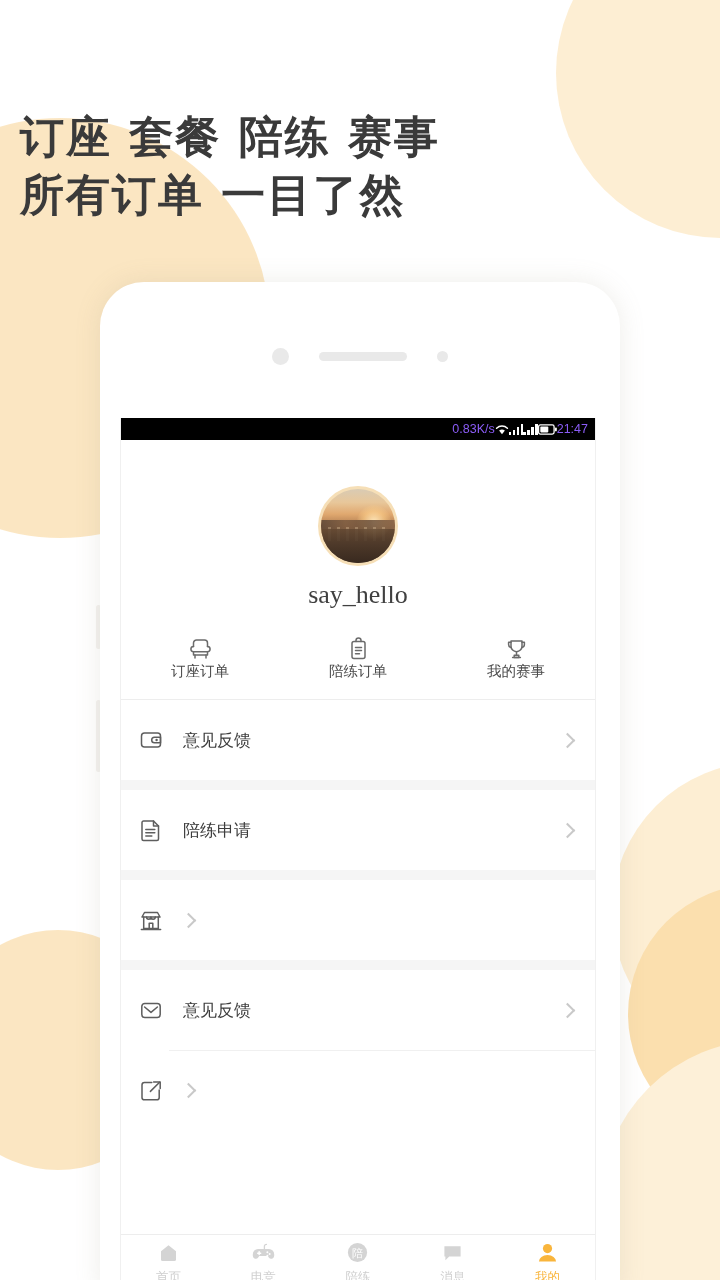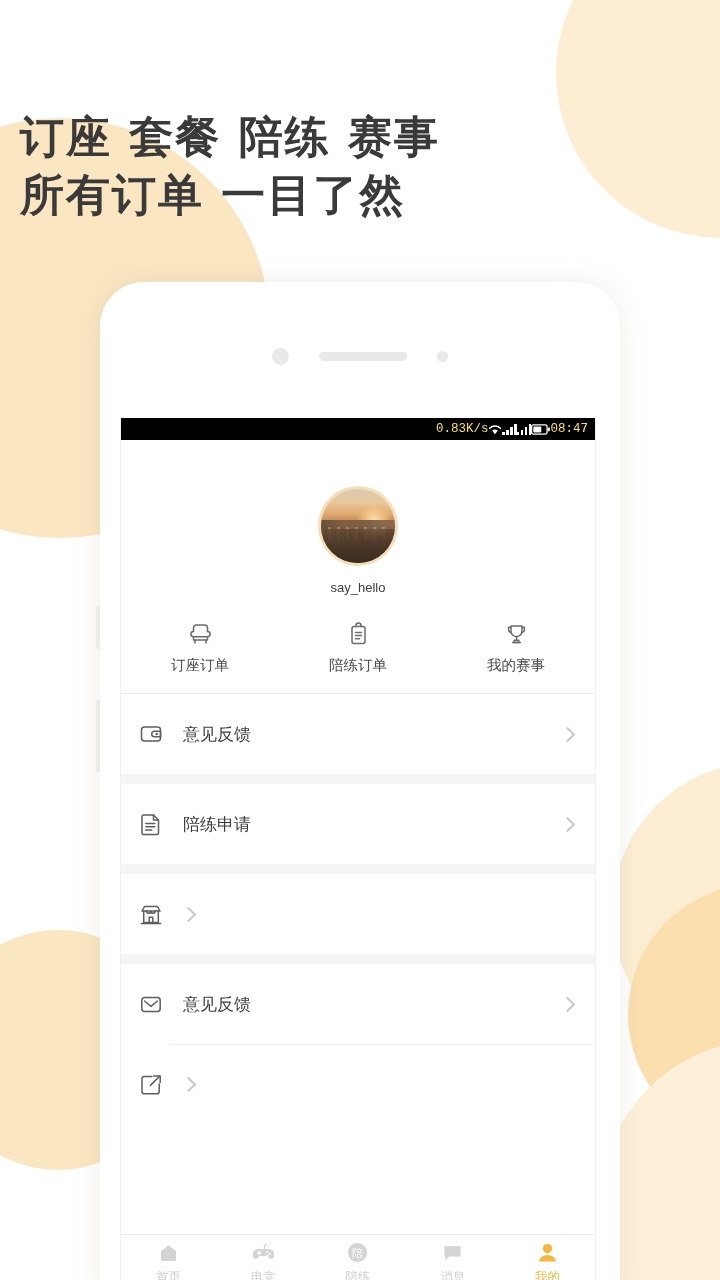--- a/index.html
+++ b/index.html
@@ -78,24 +78,24 @@
     position:absolute; left:20px; top:136px;
     width:476px; height:874px;
     background:#ffffff;
     overflow:hidden;
     border-left:1px solid #f0f0f0;
     border-right:1px solid #f0f0f0;
   }
 
   
   .statusbar {
-    height:22px; background:#000; color:#fde047;
+    height:22px; background:#000; color:#8b5cf6;
     display:flex; align-items:center; justify-content:flex-end;
     padding-right:7px; 
-    font-size:12.5px; font-family:Liberation Mono, monospace;
+    font-size:12.5px; font-family:Liberation Sans, sans-serif;
   }
   .sb-speed { letter-spacing:0; }
   .sb-ic { display:flex; align-items:flex-end; }
   .bars { display:flex; align-items:flex-end; gap:1.5px; height:11px; }
   .bars i { width:2.5px; background:#fff; display:block; }
   .bars i:nth-child(1){ height:3px; }
   .bars i:nth-child(2){ height:5px; }
   .bars i:nth-child(3){ height:8px; }
   .bars i:nth-child(4){ height:11px; }
   .sb-time { font-size:12.5px; }
@@ -131,32 +131,32 @@
     background:linear-gradient(to bottom, rgba(92,68,48,.85), rgba(56,41,31,.96));
   }
   .avatar .windows {
     position:absolute; left:10%; right:10%; top:52%; height:18%;
     background:
       repeating-linear-gradient(to right,
         rgba(255,228,185,.55) 0 3px, rgba(0,0,0,0) 3px 9px);
     opacity:.5;
   }
   .username {
-    margin-top:14px; font-size:13px; color:#404040;
-    font-family:Liberation Sans, sans-serif;
+    margin-top:14px; font-size:26px; color:#404040;
+    font-family:Liberation Serif, serif;
   }
 
   
   .quick {
     display:flex; padding:26px 0 18px; background:#fff;
     border-bottom:1px solid #ededed;
   }
   .quick-item {
     flex:1; display:flex; flex-direction:column;
-    align-items:center; gap:9px; cursor:pointer;
+    align-items:center; gap:0; cursor:pointer;
   }
   .quick-item .q-ic { height:26px; display:flex; align-items:center; }
   .quick-item .q-lb { font-size:14.5px; color:#4a4a4a; }
 
   
   .menu { background:#fafafa; }
   .menu-group { background:#fff; }
   .menu-gap { height:10px; background:#f5f5f5; }
   .row {
     height:80px; display:flex; align-items:center;
@@ -235,21 +235,21 @@
           <i></i>
           <i></i>
         </span>
       <span class="sb-ic">
         <svg width="19" height="11" viewBox="0 0 19 11">
           <rect x="0.6" y="0.9" width="15.5" height="9.2" rx="1.8" fill="none" stroke="#fff" stroke-width="1.3"></rect>
           <rect x="2.3" y="2.6" width="8" height="5.8" rx="0.8" fill="#fff"></rect>
           <rect x="17" y="3.6" width="1.8" height="3.8" rx="0.8" fill="#fff"></rect>
         </svg>
       </span>
-      <span class="sb-time">08:47</span>
+      <span class="sb-time">21:47</span>
     </div>
 
     <div class="profile">
       <div class="avatar-wrap">
         <div class="avatar">
           <div class="sunglow"></div>
           <div class="sky-skyline"></div>
           <div class="windows"></div>
           <div class="ground"></div>
         </div>

